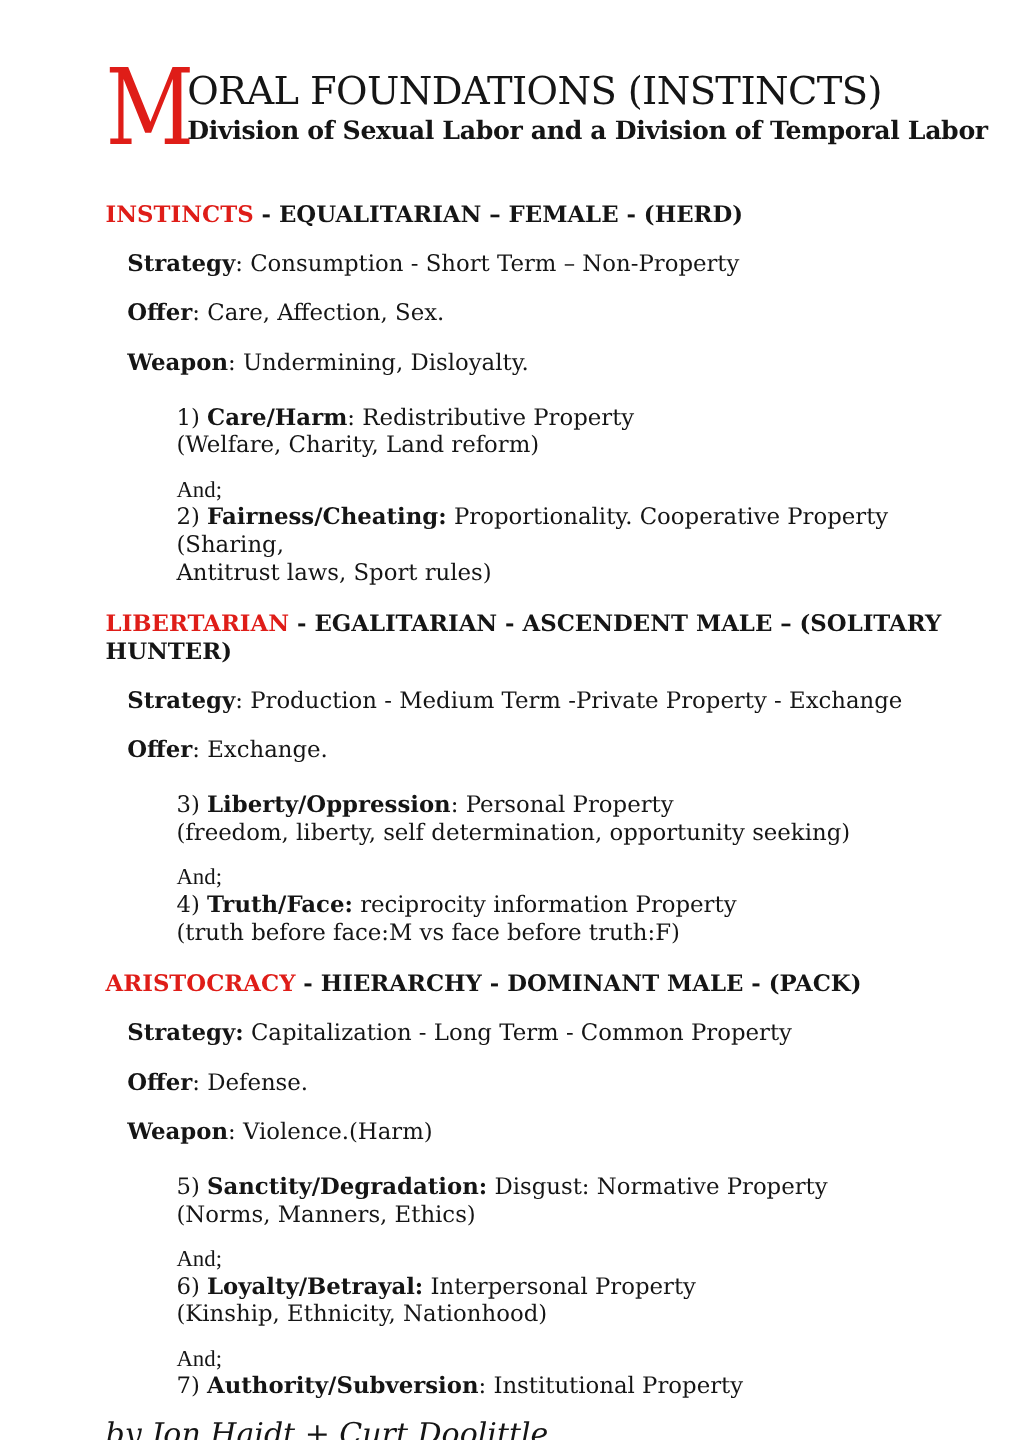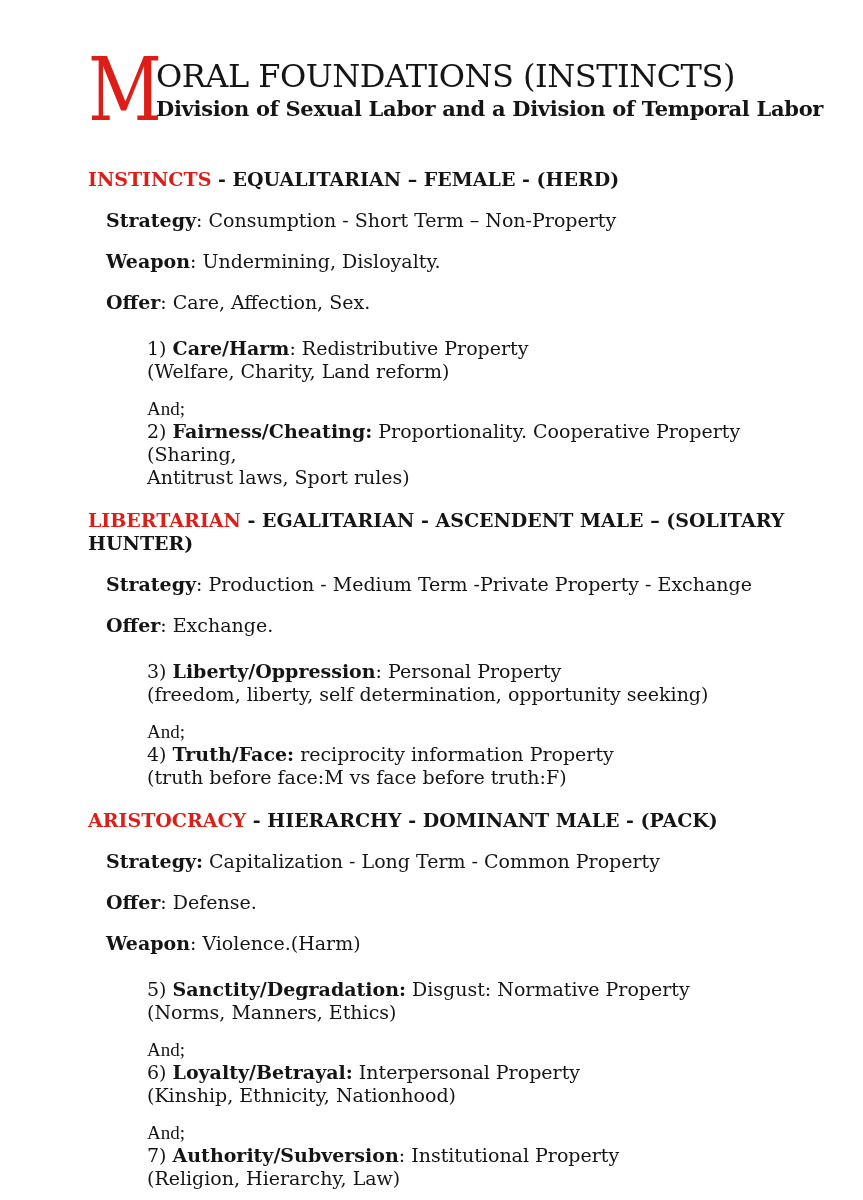--- a/index.html
+++ b/index.html
@@ -94,22 +94,22 @@
         <h1 class="doc-title">ORAL FOUNDATIONS (INSTINCTS)</h1>
         <h2 class="doc-subtitle">Division of Sexual Labor and a Division of Temporal Labor</h2>
       </div>
     </div>
   </header>
 
   <main class="content" id="sections-root">
       <section class="section">
         <h3 class="section-header"><span class="section-name">INSTINCTS</span><span class="section-header-rest"> - EQUALITARIAN – FEMALE - (HERD)</span></h3>
         <p class="attr-line"><strong class="attr-label">Strategy</strong><span class="attr-value">: Consumption - Short Term – Non-Property</span></p>
+        <p class="attr-line"><strong class="attr-label">Offer</strong><span class="attr-value">: Care, Affection, Sex.</span></p>
         <p class="attr-line"><strong class="attr-label">Weapon</strong><span class="attr-value">: Undermining, Disloyalty.</span></p>
-        <p class="attr-line"><strong class="attr-label">Offer</strong><span class="attr-value">: Care, Affection, Sex.</span></p>
         <div class="items">
           <div class="item">
             <div class="item-line"><span class="item-text">1) </span><strong class="item-term">Care/Harm</strong><span class="item-text">: Redistributive Property</span></div>
             <div class="item-line"><span class="item-text">(Welfare, Charity, Land reform)</span></div>
           </div>
           <div class="item">
             <div class="and-line">And;</div>
             <div class="item-line"><span class="item-text">2) </span><strong class="item-term">Fairness/Cheating:</strong><span class="item-text"> Proportionality. Cooperative Property (Sharing,</span></div>
             <div class="item-line"><span class="item-text">Antitrust laws, Sport rules)</span></div>
           </div>
@@ -142,21 +142,20 @@
             <div class="item-line"><span class="item-text">(Norms, Manners, Ethics)</span></div>
           </div>
           <div class="item">
             <div class="and-line">And;</div>
             <div class="item-line"><span class="item-text">6) </span><strong class="item-term">Loyalty/Betrayal:</strong><span class="item-text"> Interpersonal Property</span></div>
             <div class="item-line"><span class="item-text">(Kinship, Ethnicity, Nationhood)</span></div>
           </div>
           <div class="item">
             <div class="and-line">And;</div>
             <div class="item-line"><span class="item-text">7) </span><strong class="item-term">Authority/Subversion</strong><span class="item-text">: Institutional Property</span></div>
-            <div class="item-line"><span class="item-text">(Religion, Hierarchy, Law)</span></div>
           </div>
         </div>
       </section>
     </main>
 
   <footer>
     <p class="byline">by Jon Haidt + Curt Doolittle</p>
   </footer>
 
 </div>

